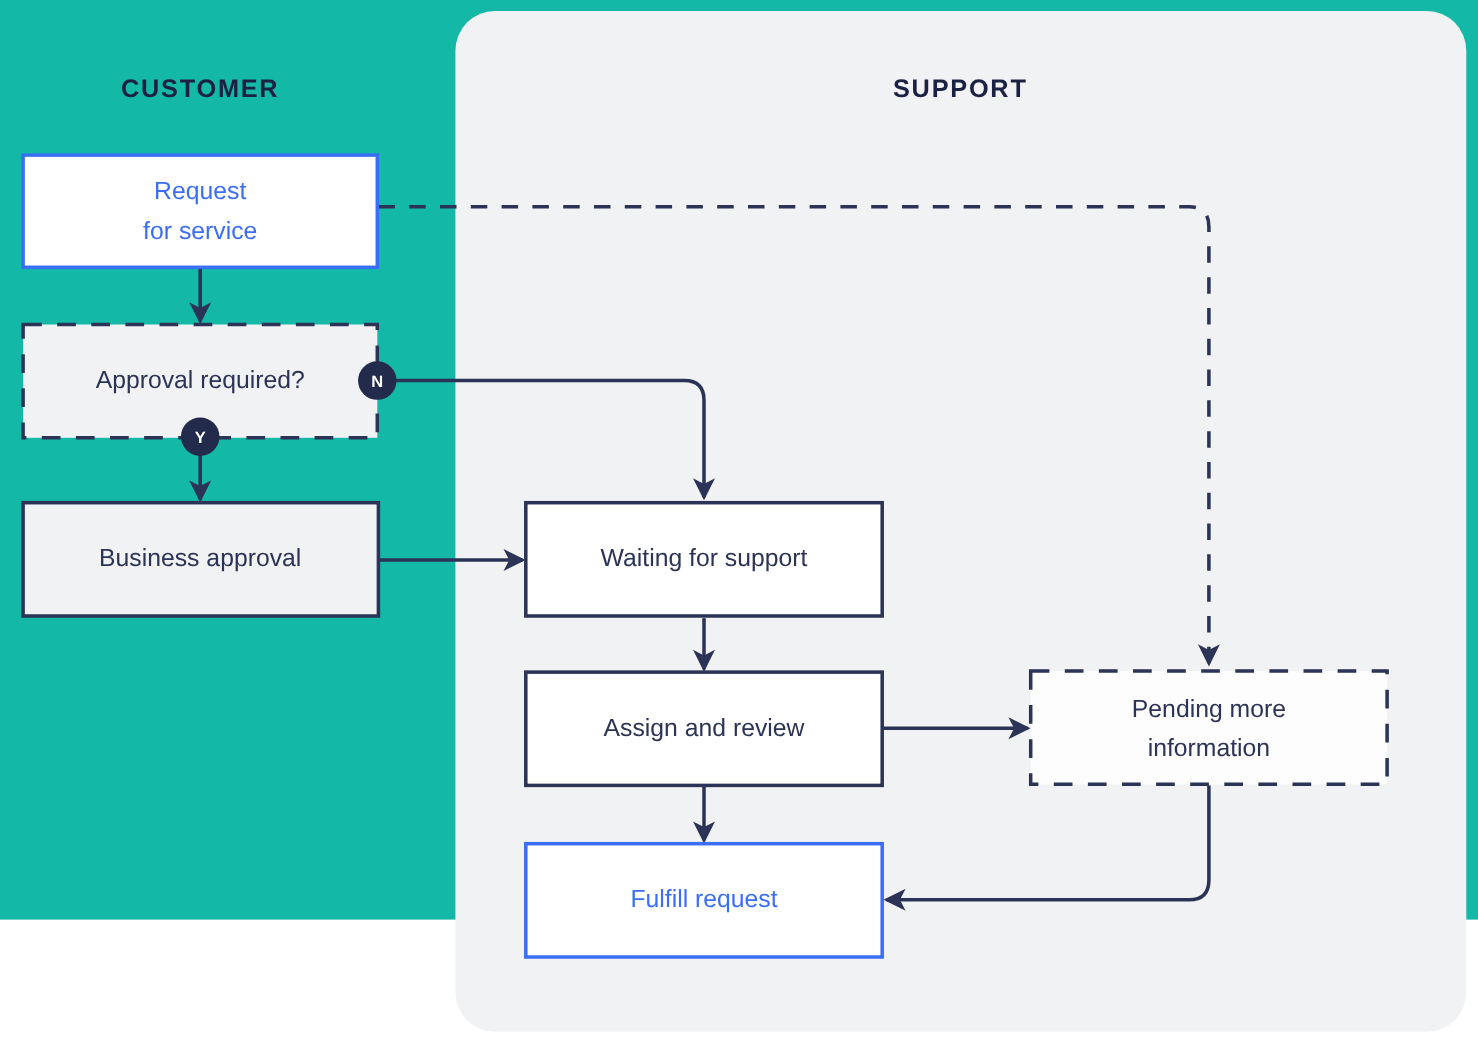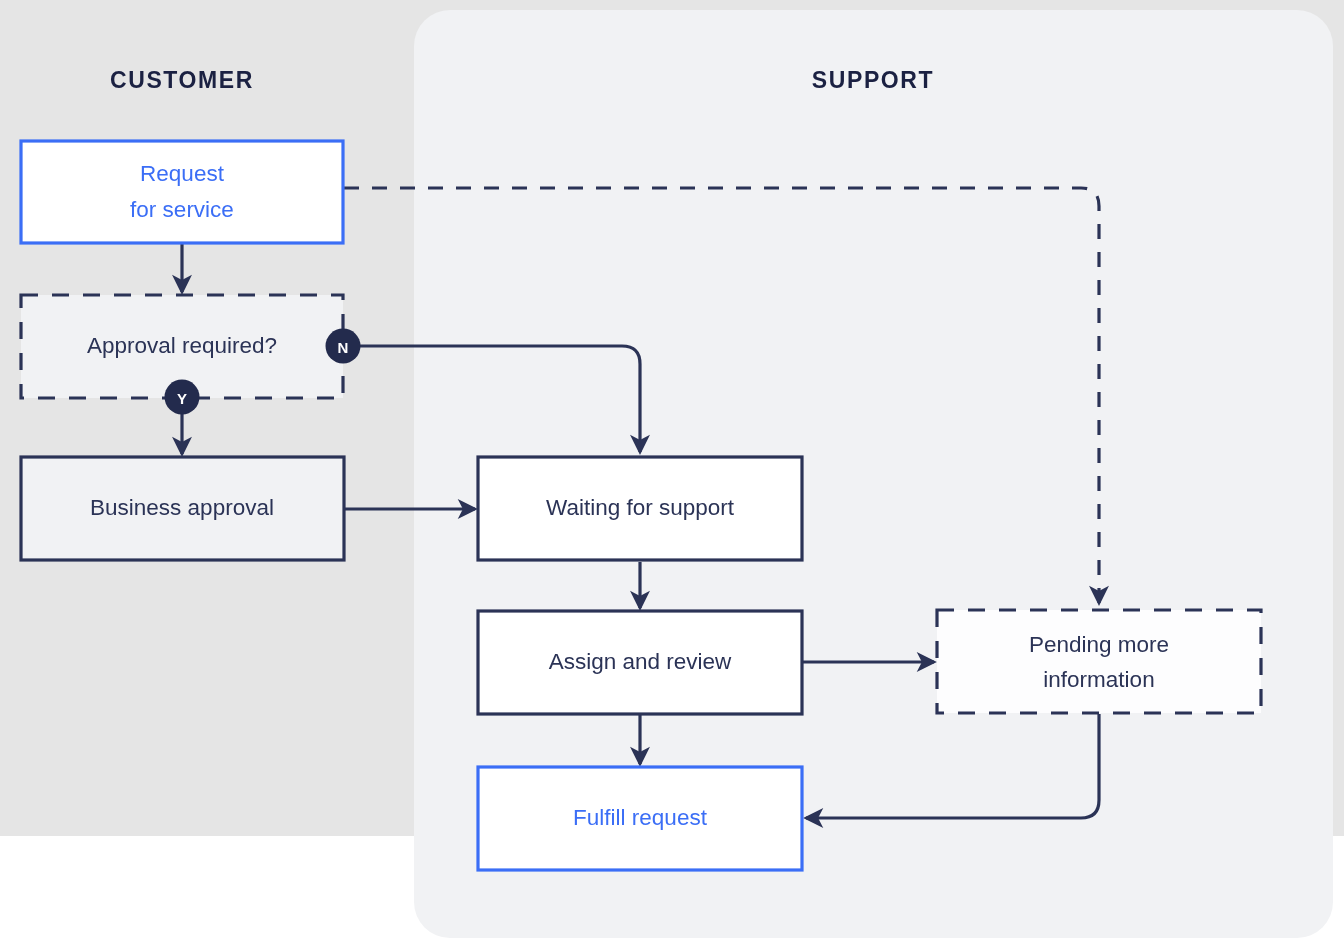--- a/index.html
+++ b/index.html
@@ -10,21 +10,21 @@
   body {
     width: 1344px;
     height: 944px;
     font-family: "Liberation Sans", sans-serif;
     overflow: hidden;
   }
   #canvas {
     position: relative;
     width: 1344px;
     height: 836px;
-    background: #e5e5e5;
+    background: #14b8a6;
   }
   svg.flow {
     position: absolute;
     top: 0;
     left: 0;
     width: 1344px;
     height: 944px;
   }
   .swimlane-title {
     font-weight: bold;

